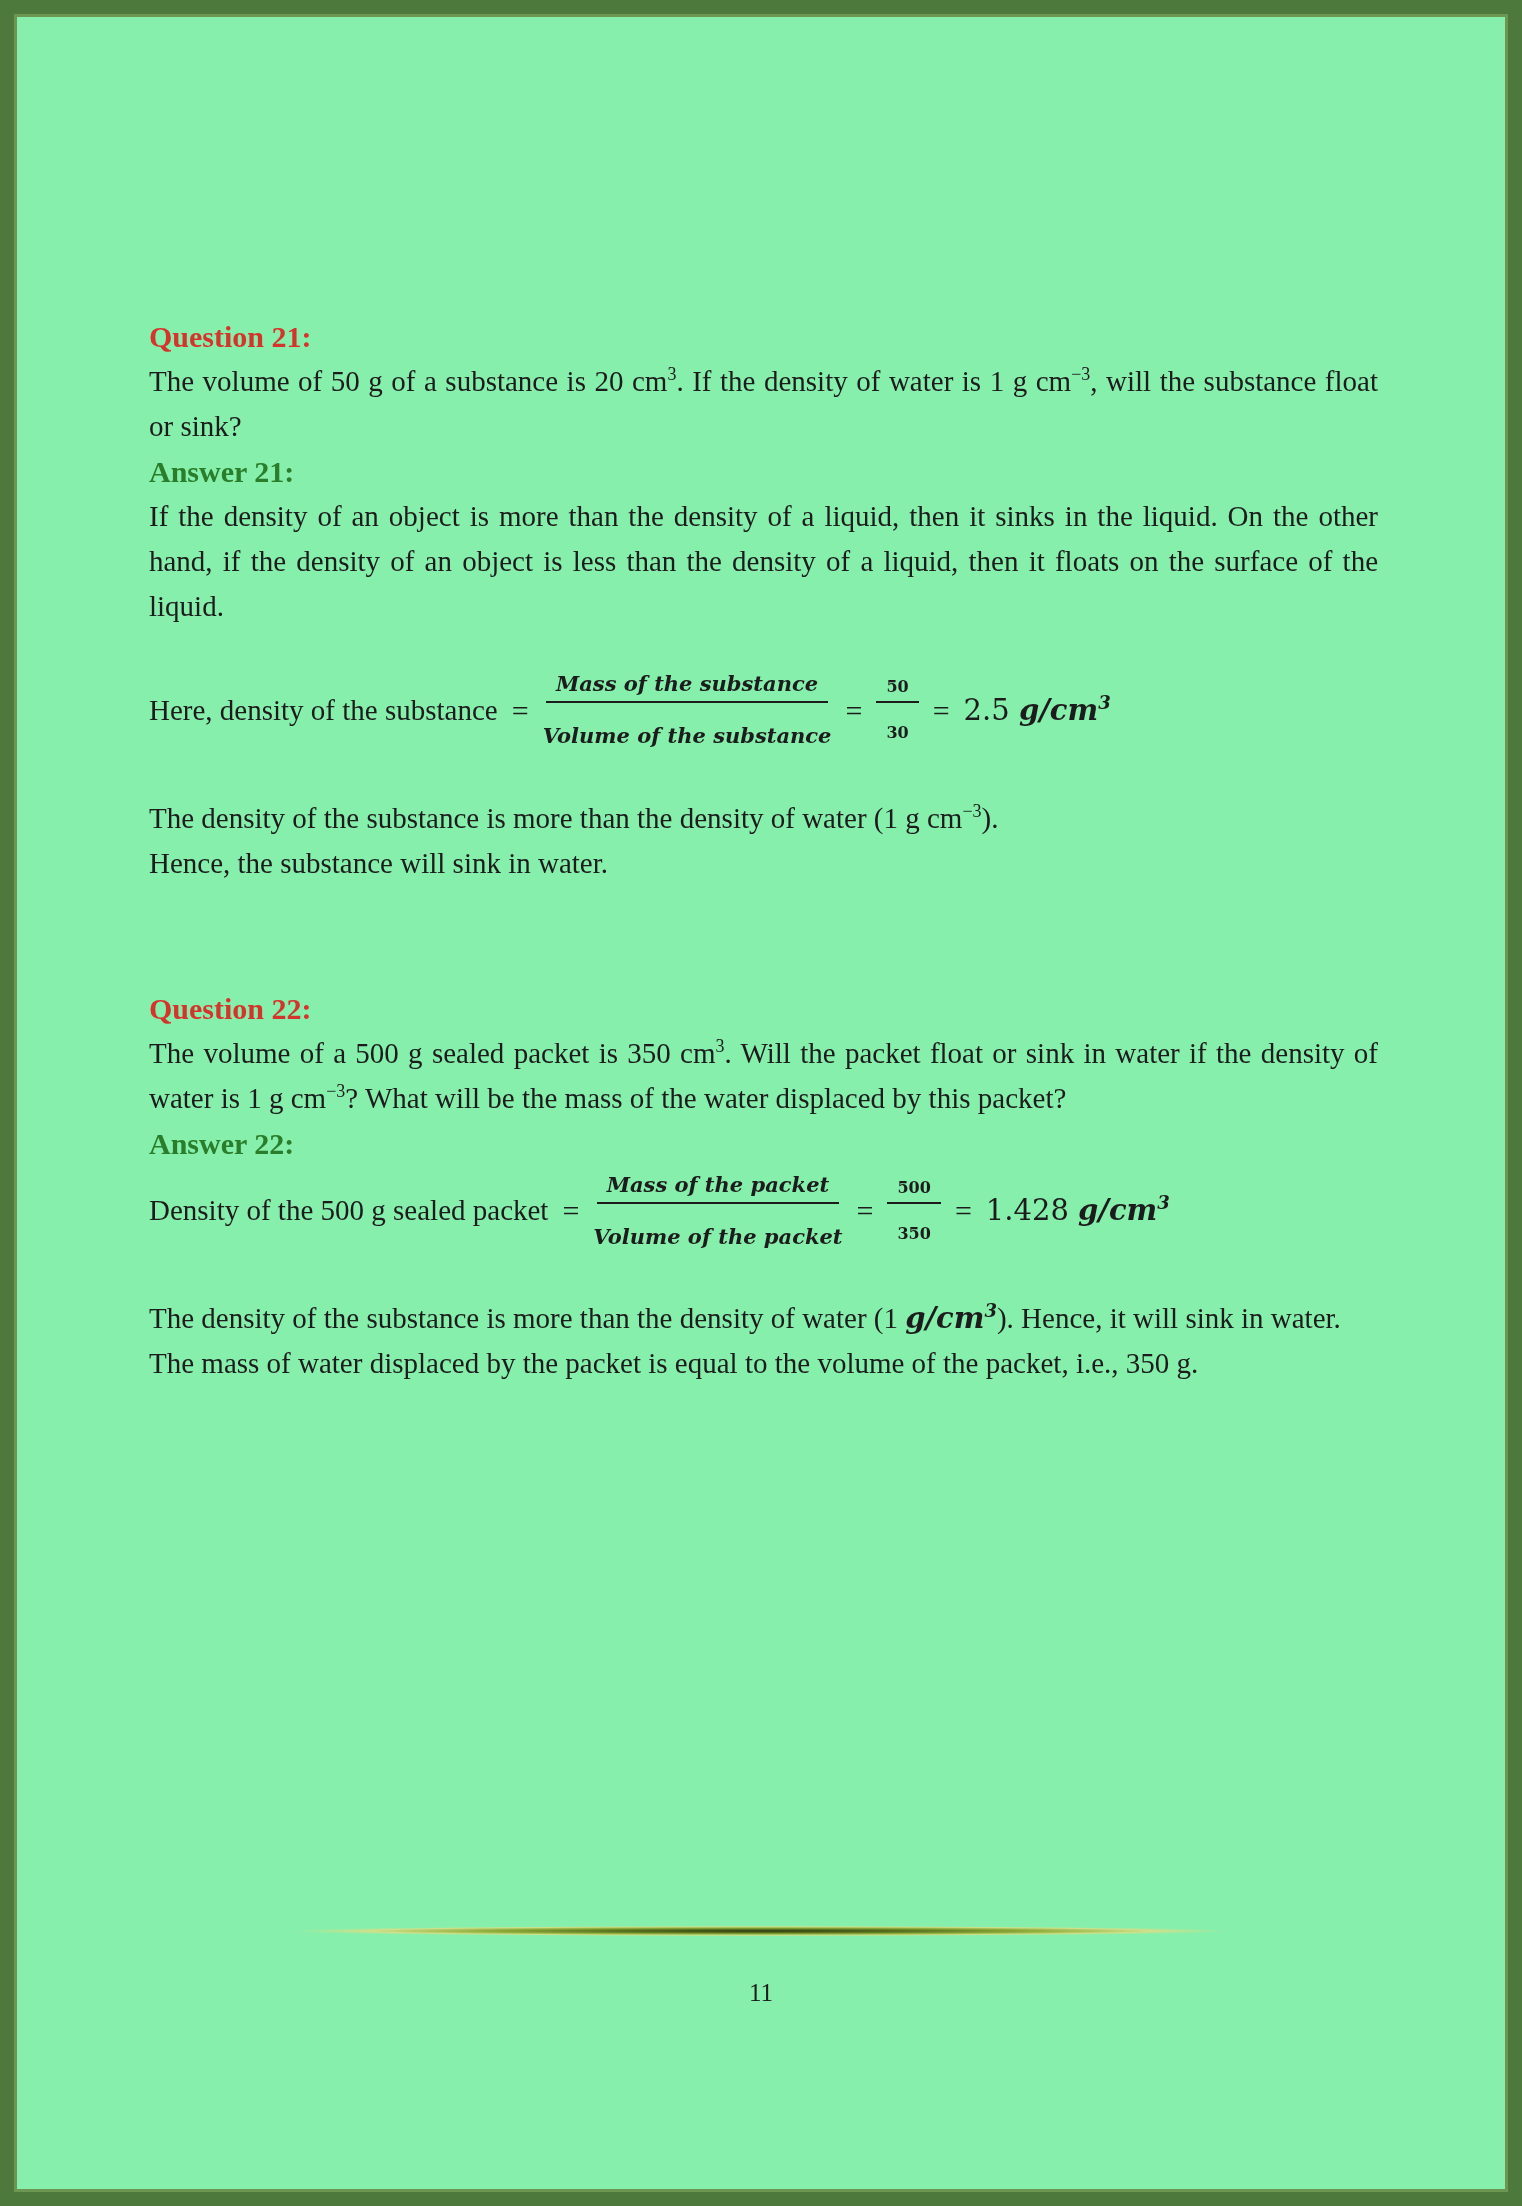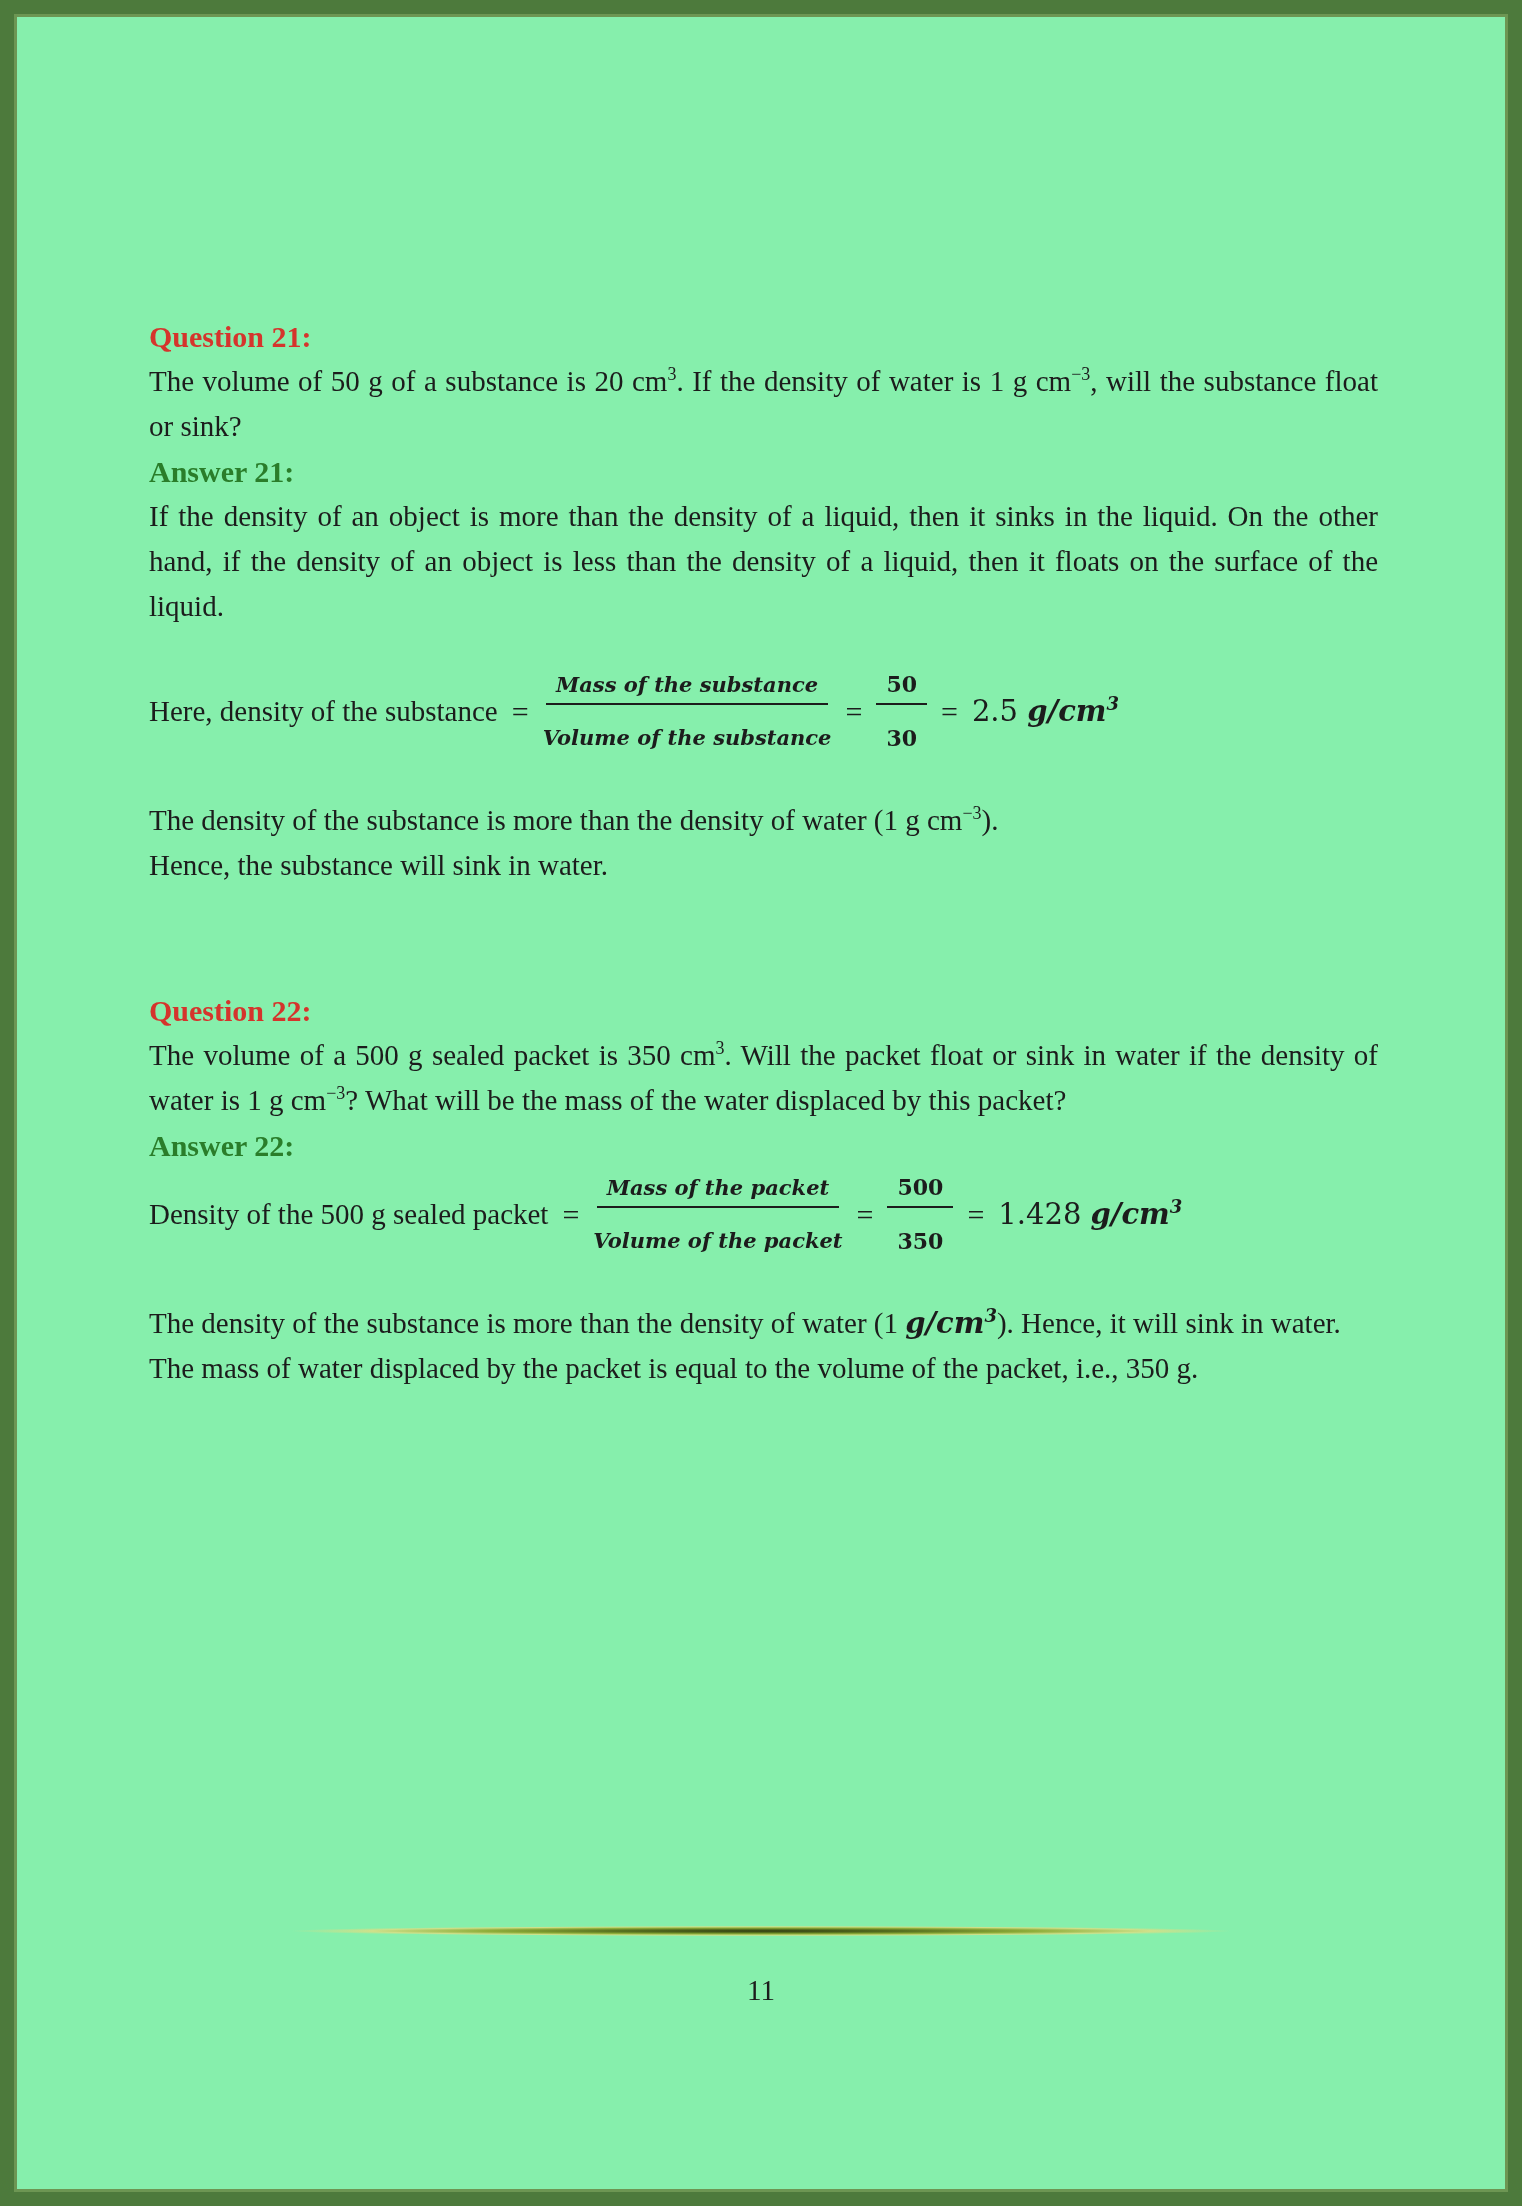--- a/index.html
+++ b/index.html
@@ -55,21 +55,21 @@
     align-items: center;
     font-family: "DejaVu Serif", serif;
     font-style: italic;
     font-weight: bold;
     font-size: 21px;
     line-height: 1.25;
     text-align: center;
   }
   .frac .num { border-bottom: 2px solid #1c1c1c; padding: 0 10px 4px 10px; }
   .frac .den { padding-top: 20px; }
-  .frac.numeric { font-style: normal; font-size: 22px; }
+  .frac.numeric { font-style: normal; font-size: 16px; }
 
   .math-result {
     font-family: "DejaVu Serif", serif;
     font-size: 29px;
     white-space: nowrap;
   }
   .math-result .it { font-style: italic; font-weight: bold; }
 
   .math-inline { font-family: "DejaVu Serif", serif; font-style: italic; font-weight: bold; }
 
@@ -86,21 +86,21 @@
       #2e3a12 0%, #55701f 25%, #8fae3a 48%, #cfe08a 68%, rgba(235,243,210,0) 82%);
     border-radius: 50%;
   }
 
   .page-number {
     position: absolute;
     left: 0;
     right: 0;
     bottom: 185px;
     text-align: center;
-    font-size: 29px;
+    font-size: 25px;
     color: #1c1c1c;
   }
 </style>
 </head>
 <body>
 
 <div class="page">
   <div class="content">
 
     <div class="q-heading">Question 21:</div>

